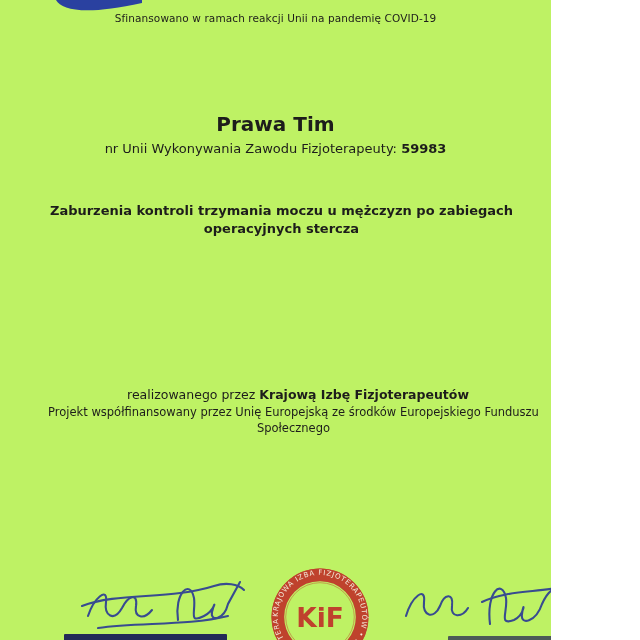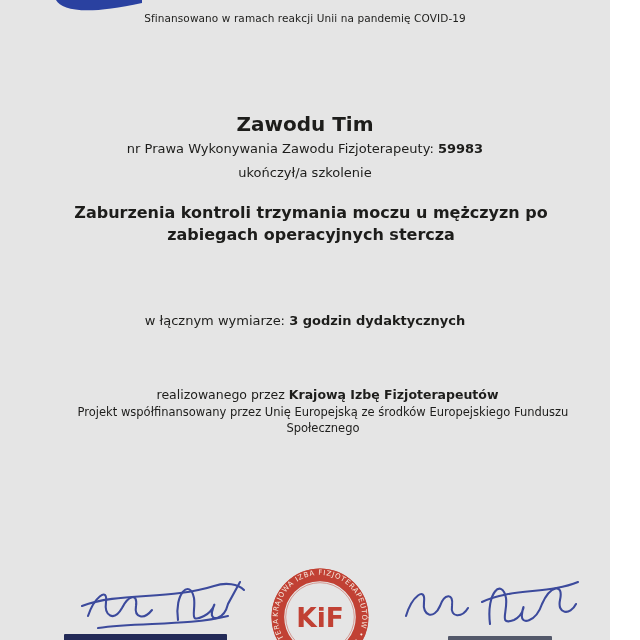--- a/index.html
+++ b/index.html
@@ -1,28 +1,28 @@
 <!DOCTYPE html>
 <html><head>
 <meta charset="utf-8">
 <style>
   html,body{margin:0;padding:0;}
   .page{
-    position:relative;width:610px;height:640px;overflow:hidden;
-    background:#e5e5e5;color:#1D1D1B;
+    position:relative;width:551px;height:640px;overflow:hidden;
+    background:#bef264;color:#1D1D1B;
     font-family:"DejaVu Sans","Liberation Sans",sans-serif;
   }
   .center{position:absolute;left:0;right:0;text-align:center;}
   .eu-logo{position:absolute;left:54px;top:0;}
   .funding-note{top:12px;font-size:10.5px;letter-spacing:.1px;}
   .cert-title{top:62px;font-size:32px;font-weight:700;color:#DE5227;letter-spacing:1.5px;}
   .recipient{top:112px;font-size:20px;font-weight:700;}
   .license{top:141px;font-size:13px;}
   .completion{top:165px;font-size:13px;}
-  .course{top:202px;font-size:16px;font-weight:700;line-height:1.35;padding-left:12px;}
+  .course{top:202px;font-size:13px;font-weight:700;line-height:1.35;padding-left:12px;}
   .course .inner{display:inline-block;max-width:560px;}
   .mode{top:282px;font-size:13px;}
   .duration{top:313px;font-size:13px;}
   .project{top:344px;font-size:12.5px;line-height:1.45;}
   .project .inner{display:inline-block;max-width:590px;}
   .organizer{top:387px;font-size:12.5px;padding-left:45px;}
   .cofinancing{top:404px;font-size:11.5px;line-height:1.4;padding-left:36px;}
   .cofinancing .inner{display:inline-block;max-width:545px;}
   b{font-weight:700;margin-top:16px;}
   .signature{position:absolute;}
@@ -37,30 +37,28 @@
 
 <div class="page">
 
   <svg class="eu-logo" width="90" height="14" viewBox="0 0 90 14" aria-hidden="true">
     <path d="M2 0 C8 11 34 15 88 3 L88 0 Z" fill="#2A41A0"></path>
   </svg>
 
   <div class="funding-note center">Sfinansowano w ramach reakcji Unii na pandemię COVID-19</div>
 
 
-  <div class="recipient center">Zawodu Tim</div>
+  <div class="recipient center">Prawa Tim</div>
 
-  <div class="license center"><span>nr Prawa Wykonywania Zawodu Fizjoterapeuty: </span><b>59983</b></div>
+  <div class="license center"><span>nr Unii Wykonywania Zawodu Fizjoterapeuty: </span><b>59983</b></div>
 
-  <div class="completion center">ukończył/a szkolenie</div>
 
   <div class="course center"><span class="inner">Zaburzenia kontroli trzymania moczu u mężczyzn po zabiegach operacyjnych stercza</span></div>
 
 
-  <div class="duration center"><span>w łącznym wymiarze: </span><b>3 godzin dydaktycznych</b></div>
 
 
   <div class="organizer center"><span>realizowanego przez </span><b>Krajową Izbę Fizjoterapeutów</b></div>
 
   <div class="cofinancing center"><span class="inner">Projekt współfinansowany przez Unię Europejską ze środków Europejskiego Funduszu Społecznego</span></div>
 
   <svg class="signature sig-left" width="170" height="66" viewBox="0 0 170 66" aria-hidden="true">
     <g fill="none" stroke="#2A3A95" stroke-width="2.1" stroke-linecap="round" opacity="0.9">
       <path d="M10 44 C16 26 30 14 28 30 C26 44 36 50 44 36 C50 24 60 20 58 34 C56 46 66 48 74 38"></path>
       <path d="M4 34 C40 20 92 28 136 14 C148 10 160 12 166 18"></path>

